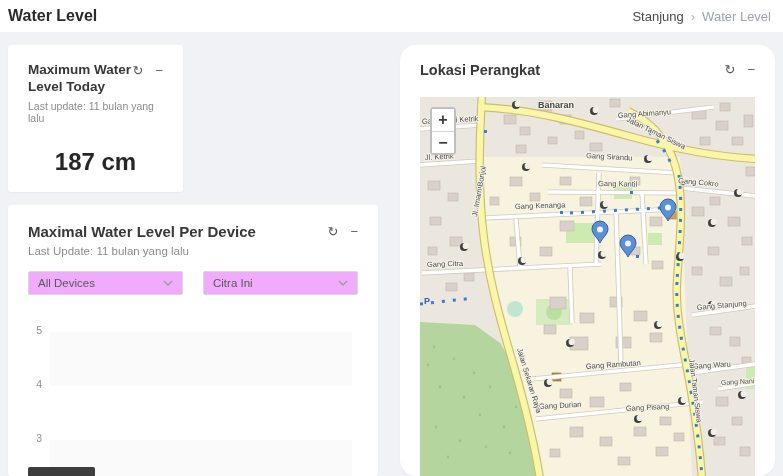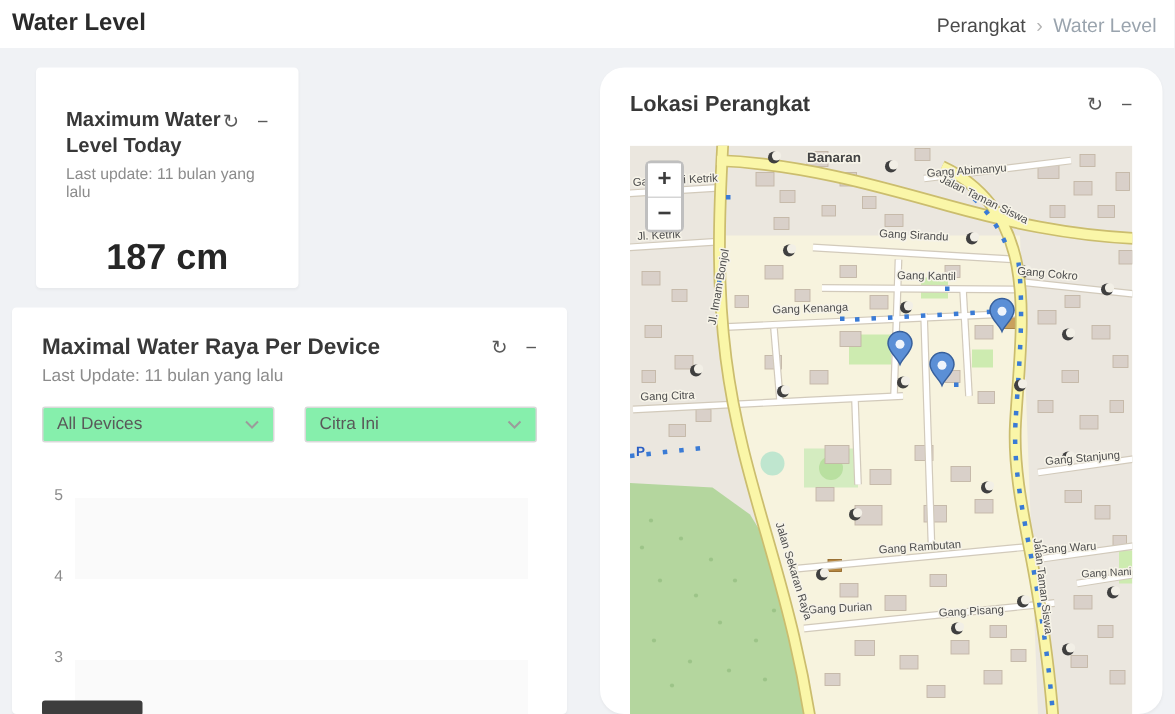--- a/index.html
+++ b/index.html
@@ -28,33 +28,33 @@
     position: absolute; background: #fff; border-radius: 3px;
     box-shadow: 0 1px 2px rgba(0,0,0,0.04);
     overflow: hidden;
   }
   .card-head { display: flex; justify-content: space-between; align-items: flex-start; }
   .card-title { font-weight: 700; color: #383838; line-height: 1.25; }
   .card-sub { color: #8c8c8c; }
   .card-icons { display: flex; gap: 12px; color: #595959; flex: none; margin-top: 2px; }
   .card-icons span { cursor: pointer; font-size: 13px; line-height: 1; }
 
-  #card-max-today { left: 24px; top: 45px; width: 175px; height: 147px; padding: 27px 20px; }
+  #card-max-today { left: 8px; top: 45px; width: 175px; height: 147px; padding: 17px 20px; }
   #card-max-today .card-title { font-size: 13.5px; width: 106px; }
   #card-max-today .card-sub { font-size: 10.5px; margin-top: 4px; }
   .big-value { font-size: 24px; font-weight: 700; color: #262626; text-align: center; margin-top: 24px; }
 
   #card-per-device { left: 8px; top: 205px; width: 370px; height: 271px; padding: 18px 20px; }
   #card-per-device .card-title { font-size: 15px; }
   #card-per-device .card-sub { font-size: 11.5px; margin-top: 3px; }
   .filters { display: flex; gap: 20px; margin-top: 14px; }
   .select {
     width: 155px; height: 24px; border: 1px solid #d9d9d9; border-radius: 2px;
     display: flex; align-items: center; justify-content: space-between;
-    padding: 0 9px; font-size: 11.5px; color: #595959; background: #86efac; cursor: pointer;
+    padding: 0 9px; font-size: 11.5px; color: #595959; background: #f0abfc; cursor: pointer;
   }
   .chart { position: absolute; left: 20px; top: 122px; right: 20px; height: 160px; }
   .band { position: absolute; left: 22px; width: 302px; height: 54px; background: #fafafa; }
   .tick { position: absolute; left: 0; width: 14px; height: 12px; font-size: 10.5px;
           color: #8c8c8c; text-align: right; line-height: 12px; }
   .dark-fragment { position: absolute; left: 20px; top: 262px; width: 67px; height: 10px;
                    background: #3d3d3d; border-radius: 2px; }
 
   #card-map { left: 400px; top: 45px; width: 375px; height: 431px; padding: 16px 20px; border-radius: 16px; }
   #card-map .card-title { font-size: 14.5px; }
@@ -69,41 +69,41 @@
     font-size: 16px; font-weight: 700; color: #3c3c3c; cursor: pointer; background: #fff;
   }
   .map-zoom .zbtn + .zbtn { border-top: 1px solid #d5d5d5; }
 </style>
 </head>
 <body>
 
 <div class="topbar">
   <div class="page-title">Water Level</div>
   <div class="breadcrumb">
-    <span class="bc-link">Perangkat</span>
+    <span class="bc-link">Stanjung</span>
     <span class="bc-sep">›</span>
     <span class="bc-current">Water Level</span>
   </div>
 </div>
 
 <div class="card" id="card-max-today">
   <div class="card-head">
     <div class="card-title">Maximum Water Level Today</div>
     <div class="card-icons">
       <span>↻</span>
       <span>−</span>
     </div>
   </div>
   <div class="card-sub">Last update: 11 bulan yang lalu</div>
   <div class="big-value">187 cm</div>
 </div>
 
 <div class="card" id="card-per-device">
   <div class="card-head">
-    <div class="card-title">Maximal Water Raya Per Device</div>
+    <div class="card-title">Maximal Water Level Per Device</div>
     <div class="card-icons">
       <span>↻</span>
       <span>−</span>
     </div>
   </div>
   <div class="card-sub">Last Update: 11 bulan yang lalu</div>
   <div class="filters">
     <div class="select">
       <span>All Devices</span>
       <svg width="10" height="6">

